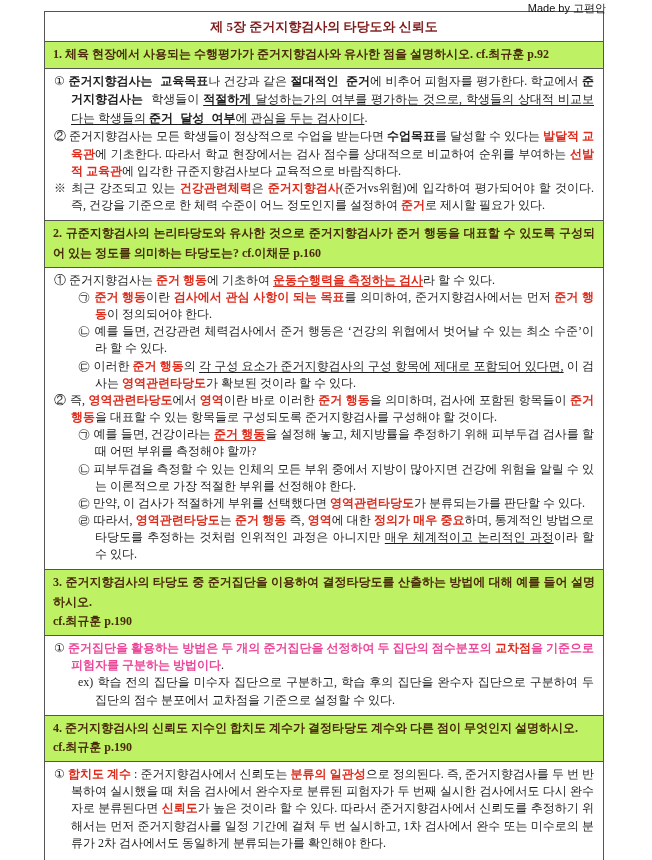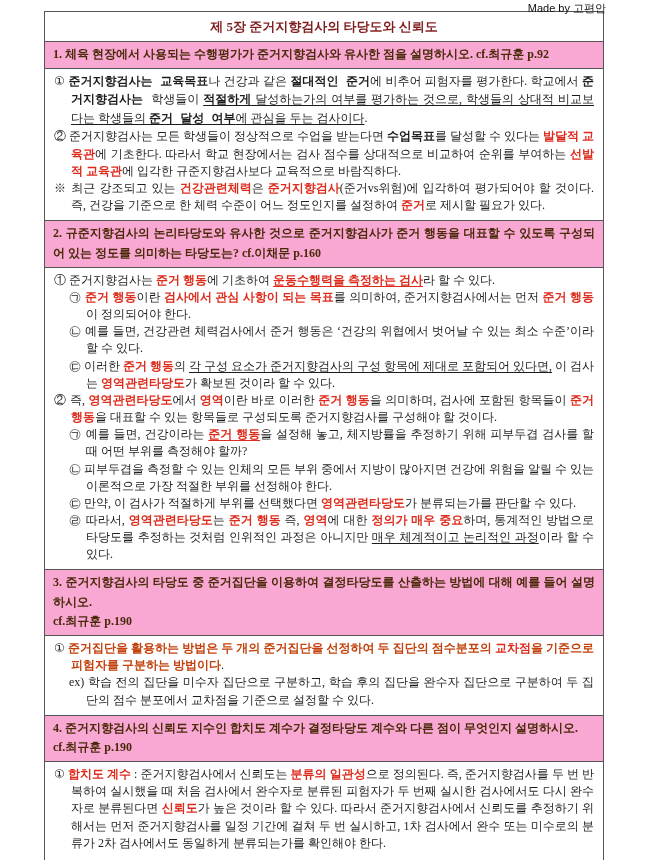--- a/index.html
+++ b/index.html
@@ -6,33 +6,33 @@
   html,body { width:652px; height:860px; background:#ffffff; overflow:hidden; }
   body { font-family:"Liberation Serif","DejaVu Serif",serif; color:#1c1c1c; position:relative; }
 
   .made-by { position:absolute; top:1px; right:46px; font-size:11px; font-weight:400;
              font-family:"Liberation Sans","DejaVu Sans",sans-serif; color:#111; z-index:2; }
 
   .page-box { position:absolute; left:44px; top:11px; width:560px; border:1px solid #555; background:#fff; }
 
   .doc-title { text-align:center; font-weight:700; font-size:13px; padding:6px 4px 5px; color:#7f1d1d; }
 
-  .section-header { background:#f9a8d4; border-top:1px solid #555; border-bottom:1px solid #555;
+  .section-header { background:#bef264; border-top:1px solid #555; border-bottom:1px solid #555;
                     padding:3px 8px 4px; font-weight:700; font-size:12px; line-height:1.6;
                     color:#4a2a08; white-space:pre-line; text-align:justify; }
 
   .section-body { padding:4px 9px 6px; font-size:12px; line-height:1.43; text-align:justify; }
 
   .para { text-indent:-17px; padding-left:17px; }
-  .para.ind1 { margin-left:15px; }
+  .para.ind1 { margin-left:24px; }
 
   .b  { font-weight:700;font-family:Liberation Mono, monospace; }
   .u  { text-decoration:underline; text-underline-offset:2px; }
   .r  { color:#DD2B1C; font-weight:700; }
-  .bl { color:#c2410c; font-weight:700; }
+  .bl { color:#ec4899; font-weight:700; }
 
   .table-wrap { padding:2px 0 4px 116px; }
   table.mtable { border-collapse:collapse; border:1px solid #444; font-size:11.5px; }
   table.mtable td { text-align:center; vertical-align:middle; padding:1px 4px; }
   .c-pink { background:#F2DCDB; font-weight:700; }
   .tl-empty { background:#fff; border-right:1px solid #444; border-bottom:1px solid #444; }
   .top-group { border-bottom:1px solid #444; height:20px; }
 </style>
 </head>
 <body>

